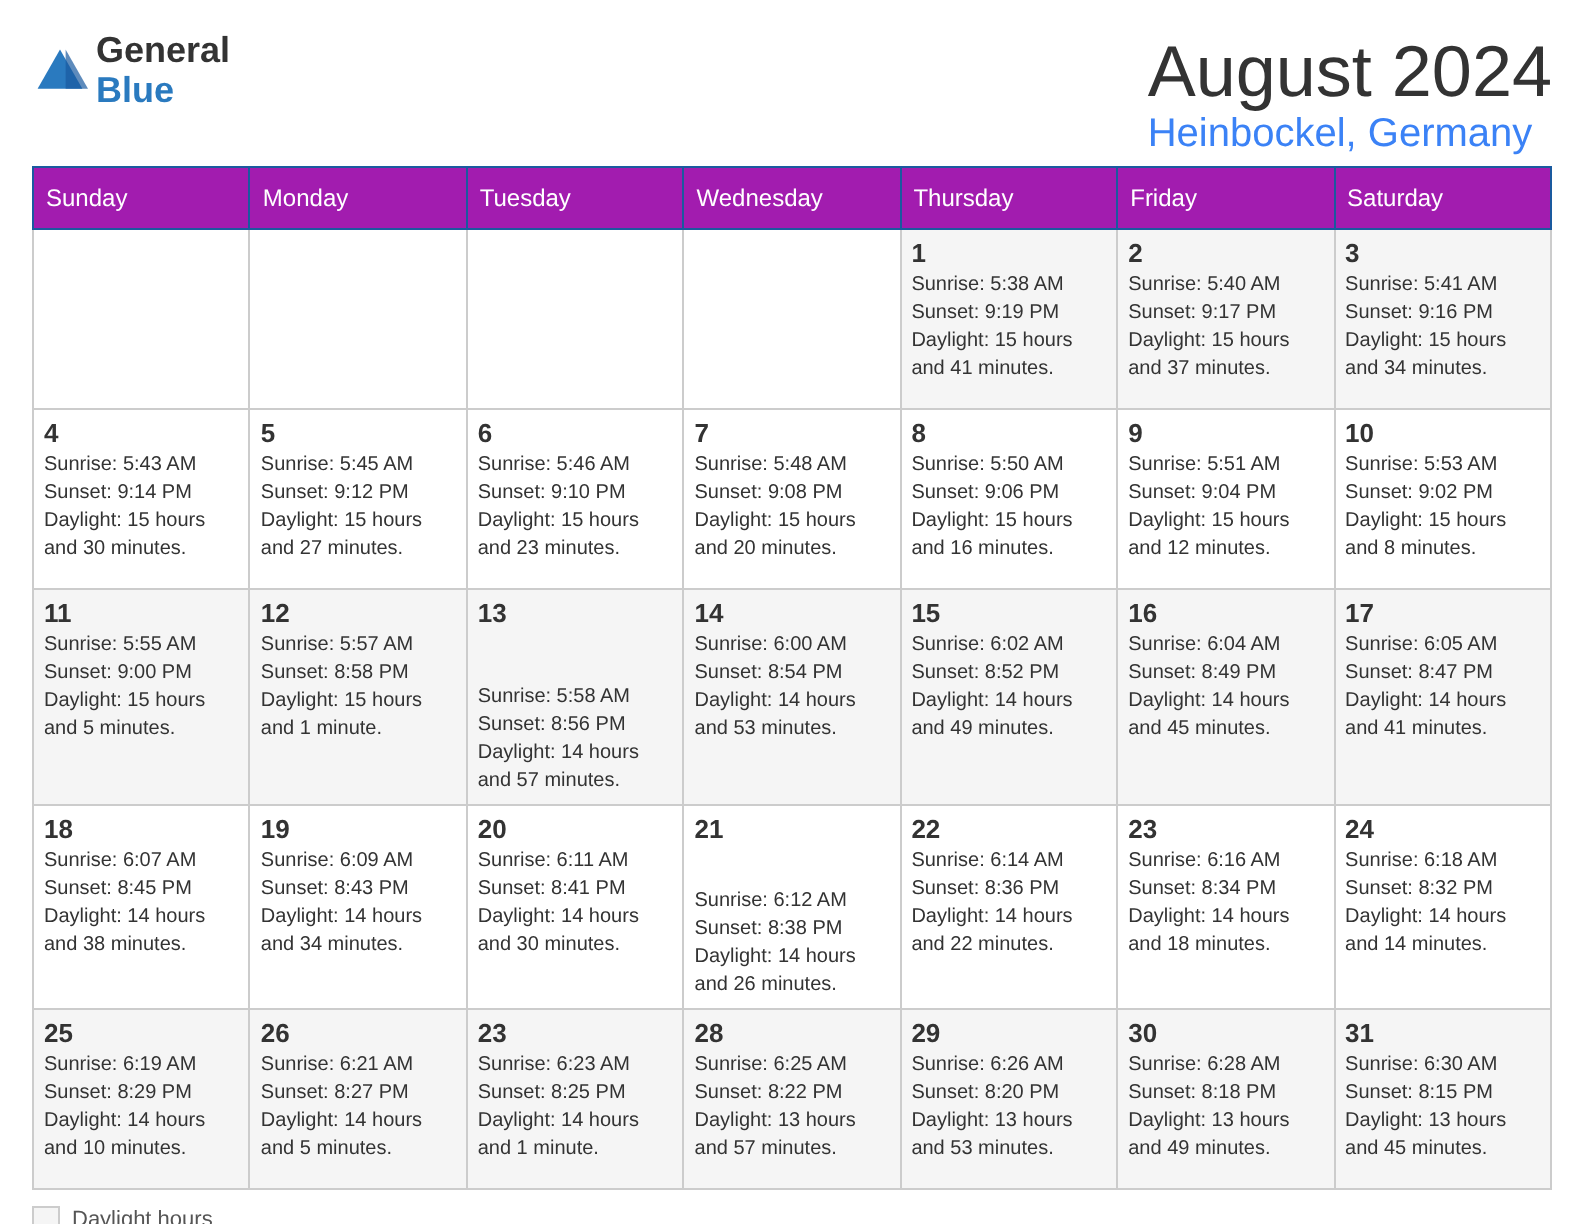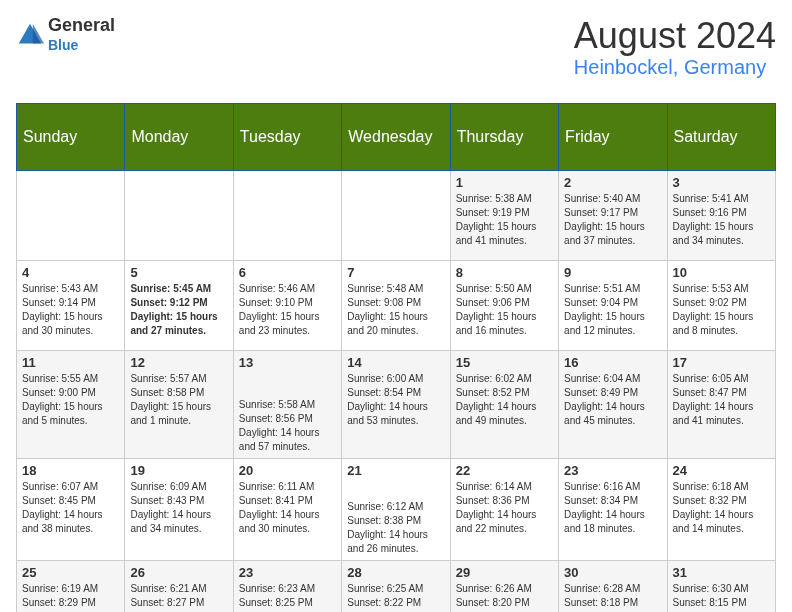--- a/index.html
+++ b/index.html
@@ -7,34 +7,34 @@
       font-family: Arial, sans-serif;
       background: #fff;
       width: 792px;
       min-height: 612px;
       padding: 16px;
     }
     .header {
       display: flex;
       justify-content: space-between;
       align-items: flex-start;
-      margin-bottom: 24px;
+      margin-bottom: 4px;
     }
     .logo {
       display: flex;
       align-items: center;
     }
     .logo-text-general {
       font-size: 18px;
       font-weight: bold;
       color: #333;
       line-height: 1.1;
     }
     .logo-text-blue {
-      font-size: 14px;
+      font-size: 18px;
       font-weight: bold;
       color: #2a7abf;
       line-height: 1.1;
     }
     .logo-icon {
       width: 28px;
       height: 28px;
       margin-right: 4px;
     }
     .title-section {
@@ -49,25 +49,25 @@
     .location-title {
       font-size: 20px;
       color: #3b82f6;
     }
     table {
       width: 100%;
       border-collapse: collapse;
       font-size: 11px;
     }
     thead tr th {
-      background-color: #4d7c0f;
+      background-color: #a21caf;
       color: #fff;
       text-align: left;
-      padding: 24px 6px;
-      font-size: 16px;
+      padding: 8px 6px;
+      font-size: 12px;
       font-weight: normal;
       border: 1px solid #1a5a9f;
     }
     tbody tr td {
       border: 1px solid #ccc;
       vertical-align: top;
       padding: 4px 5px;
       width: 14.28%;
       min-height: 80px;
       height: 90px;
@@ -177,21 +177,21 @@
       <tr>
         <td>
           <span class="day-number">4</span>
           <div class="day-info" style="white-space: pre-line;">Sunrise: 5:43 AM
 Sunset: 9:14 PM
 Daylight: 15 hours
 and 30 minutes.</div>
         </td>
         <td>
           <span class="day-number">5</span>
-          <div class="day-info" style="white-space: pre-line; font-weight: bold;">Sunrise: 5:45 AM
+          <div class="day-info" style="white-space: pre-line;">Sunrise: 5:45 AM
 Sunset: 9:12 PM
 Daylight: 15 hours
 and 27 minutes.</div>
         </td>
         <td>
           <span class="day-number">6</span>
           <div class="day-info" style="white-space: pre-line;">Sunrise: 5:46 AM
 Sunset: 9:10 PM
 Daylight: 15 hours
 and 23 minutes.</div>

